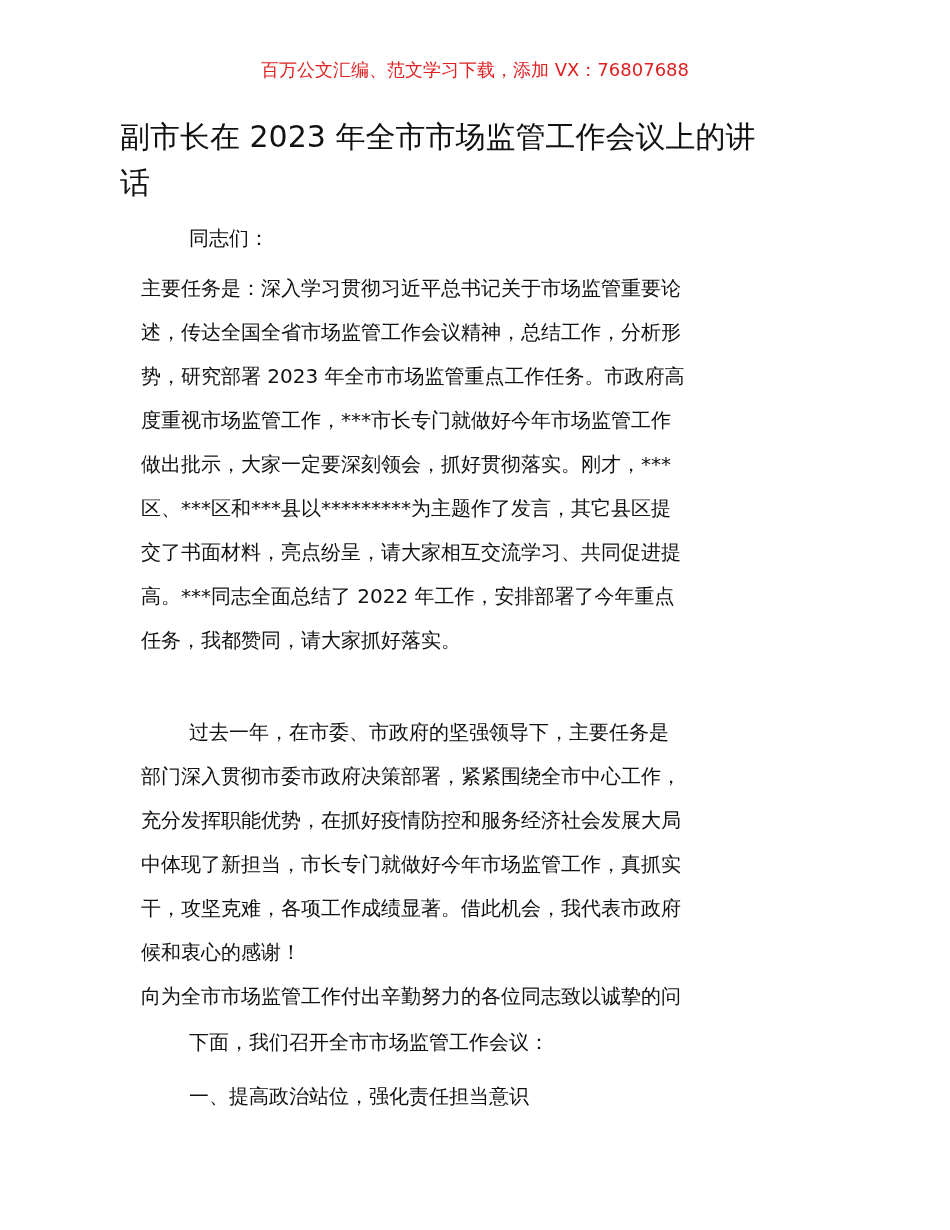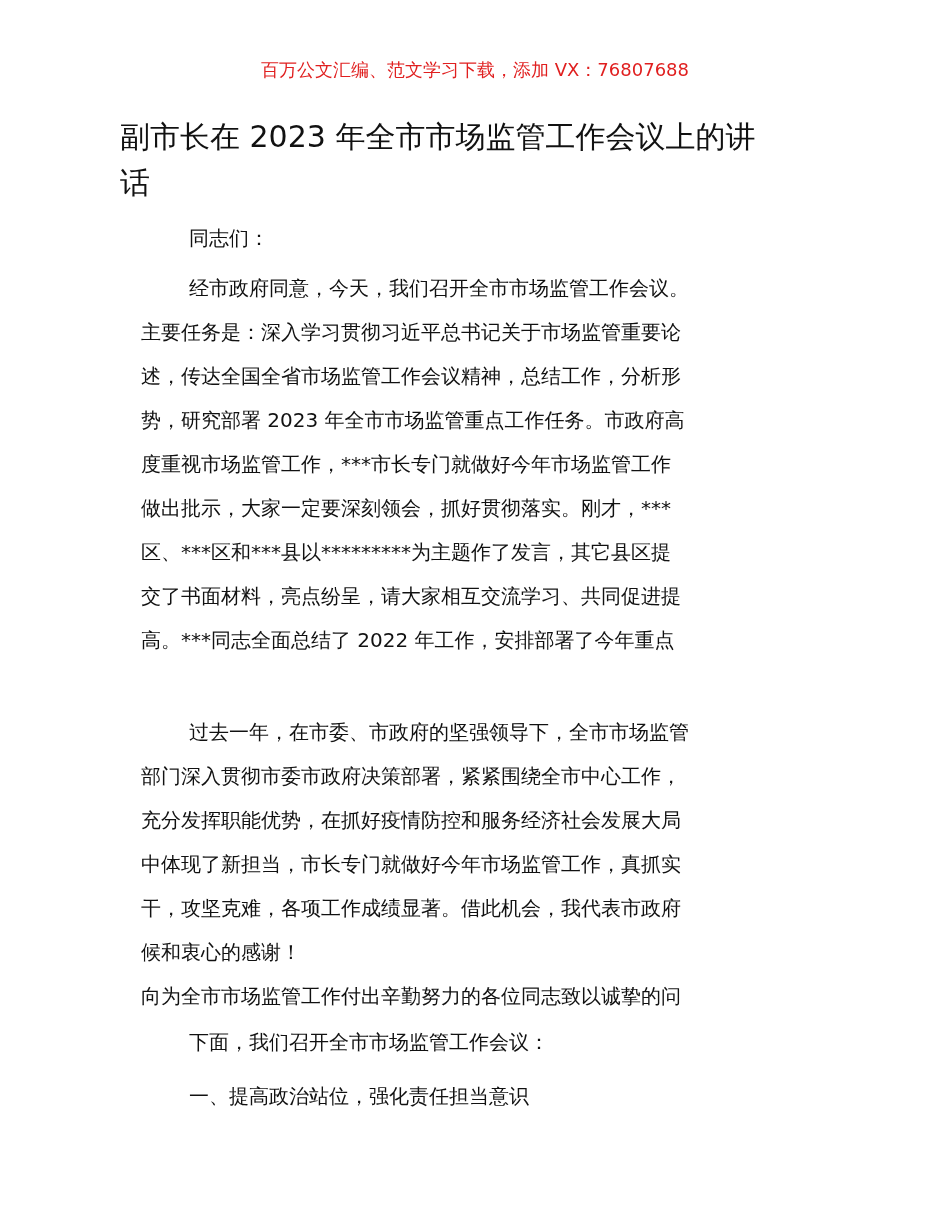--- a/index.html
+++ b/index.html
@@ -21,33 +21,33 @@
 <div class="title">
   <div>副市长在 2023 年全市市场监管工作会议上的讲</div>
   <div>话</div>
 </div>
 
 <div class="body" style="top:216px;">
   <div class="line indent">同志们：</div>
 </div>
 
 <div class="body" style="top:266px;">
-  <span class="line indent">经市政府同意，今天，我们召开全市市场监管工作会议。</span>
   <span class="line">主要任务是：深入学习贯彻习近平总书记关于市场监管重要论</span>
   <span class="line">述，传达全国全省市场监管工作会议精神，总结工作，分析形</span>
   <span class="line">势，研究部署 2023 年全市市场监管重点工作任务。市政府高</span>
   <span class="line">度重视市场监管工作，***市长专门就做好今年市场监管工作</span>
   <span class="line">做出批示，大家一定要深刻领会，抓好贯彻落实。刚才，***</span>
   <span class="line">区、***区和***县以*********为主题作了发言，其它县区提</span>
   <span class="line">交了书面材料，亮点纷呈，请大家相互交流学习、共同促进提</span>
   <span class="line">高。***同志全面总结了 2022 年工作，安排部署了今年重点</span>
+  <span class="line">任务，我都赞同，请大家抓好落实。</span>
 </div>
 
 <div class="body" style="top:710px;">
-  <span class="line indent">过去一年，在市委、市政府的坚强领导下，全市市场监管</span>
+  <span class="line indent">过去一年，在市委、市政府的坚强领导下，主要任务是</span>
   <span class="line">部门深入贯彻市委市政府决策部署，紧紧围绕全市中心工作，</span>
   <span class="line">充分发挥职能优势，在抓好疫情防控和服务经济社会发展大局</span>
   <span class="line">中体现了新担当，市长专门就做好今年市场监管工作，真抓实</span>
   <span class="line">干，攻坚克难，各项工作成绩显著。借此机会，我代表市政府</span>
   <span class="line">候和衷心的感谢！</span>
   <span class="line">向为全市市场监管工作付出辛勤努力的各位同志致以诚挚的问</span>
 </div>
 
 <div class="body" style="top:1020px;">
   <span class="line indent">下面，我们召开全市市场监管工作会议：</span>

